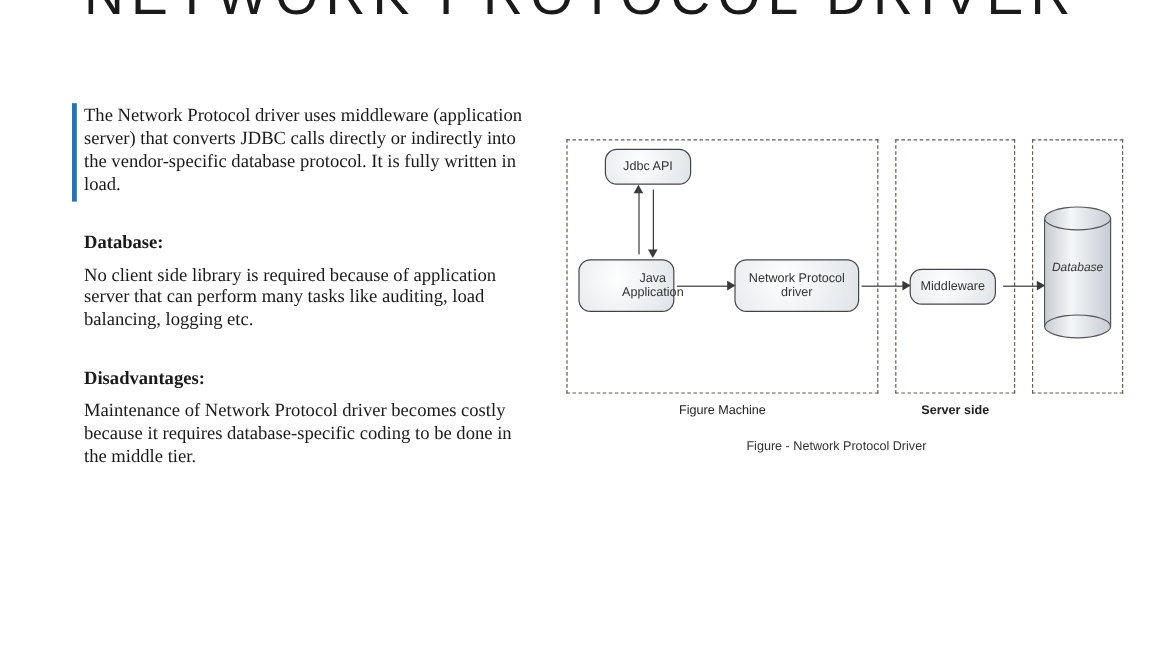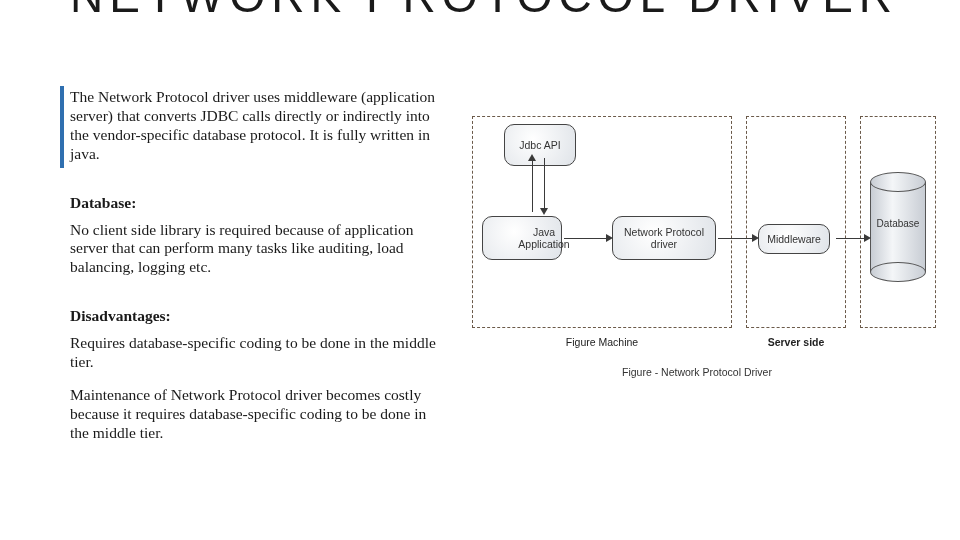--- a/index.html
+++ b/index.html
@@ -70,21 +70,21 @@
   .node {
     position: absolute;
     border: 1px solid #444;
     background: radial-gradient(circle at 40% 35%, #fff, #dfe3e8);
     border-radius: 10px;
     display: flex; align-items: center; justify-content: center;
     text-align: center;
     padding: 2px 4px;
     line-height: 1.15;
   }
-  .jdbc-api  { left: 32px;  top: 8px;   width: 72px; height: 42px; text-align: center; }
+  .jdbc-api  { left: 32px;  top: 8px;   width: 72px; height: 30px; text-align: center; }
   .java-app  { left: 10px;  top: 100px; width: 80px; height: 44px; padding-left: 48px; }
   .npd-node  { left: 140px; top: 100px; width: 104px; height: 44px; }
   .mw-node   { left: 286px; top: 108px; width: 72px;  height: 30px; }
 
   
   .db-cyl {
     position: absolute;
     left: 398px; top: 56px;
     width: 56px; height: 110px;
   }
@@ -95,21 +95,21 @@
   }
   .db-cyl .cap-top, .db-cyl .cap-bot {
     position: absolute; left: 0; width: 56px; height: 20px;
     border: 1px solid #555; border-radius: 50%;
     background: linear-gradient(90deg,#c8cdd4,#f4f6f8 40%,#c8cdd4);
   }
   .db-cyl .cap-top { top: 0; }
   .db-cyl .cap-bot { top: 90px; }
   .db-cyl .lbl {
     position: absolute; left: 0; top: 46px; width: 56px;
-    text-align: center; font-size: 10px;
+    text-align: center; font-size: 10px; font-style: italic;
   }
 
   .figcap {
     position: absolute;
     left: 150px; top: 250px;
     font-size: 10.5px; color: #333;
   }
 
   
   .hline { position: absolute; height: 0; border-top: 1.5px solid #3a3a3a; }
@@ -123,27 +123,26 @@
 </style>
 </head>
 <body>
 
 <div class="page">
 
   <h1 class="heading">NETWORK PROTOCOL DRIVER</h1>
   <div class="accent-bar"></div>
 
   <div class="body-col">
-    <p>The Network Protocol driver uses middleware (application server) that converts JDBC calls directly or indirectly into the vendor-specific database protocol. It is fully written in java.</p>
+    <p>The Network Protocol driver uses middleware (application server) that converts JDBC calls directly or indirectly into the vendor-specific database protocol. It is fully written in load.</p>
     <div class="gap"></div>
     <p class="label">Database:</p>
     <p>No client side library is required because of application server that can perform many tasks like auditing, load balancing, logging etc.</p>
     <div class="gap"></div>
     <p class="label">Disadvantages:</p>
-    <p>Requires database-specific coding to be done in the middle tier.</p>
     <p>Maintenance of Network Protocol driver becomes costly because it requires database-specific coding to be done in the middle tier.</p>
   </div>
 
   <div class="diagram">
     <div class="dashbox client-box"></div>
     <div class="dashbox server-box"></div>
     <div class="dashbox db-box"></div>
 
     <div class="region-label client-label">Figure Machine</div>
     <div class="region-label server-label">Server side</div>

